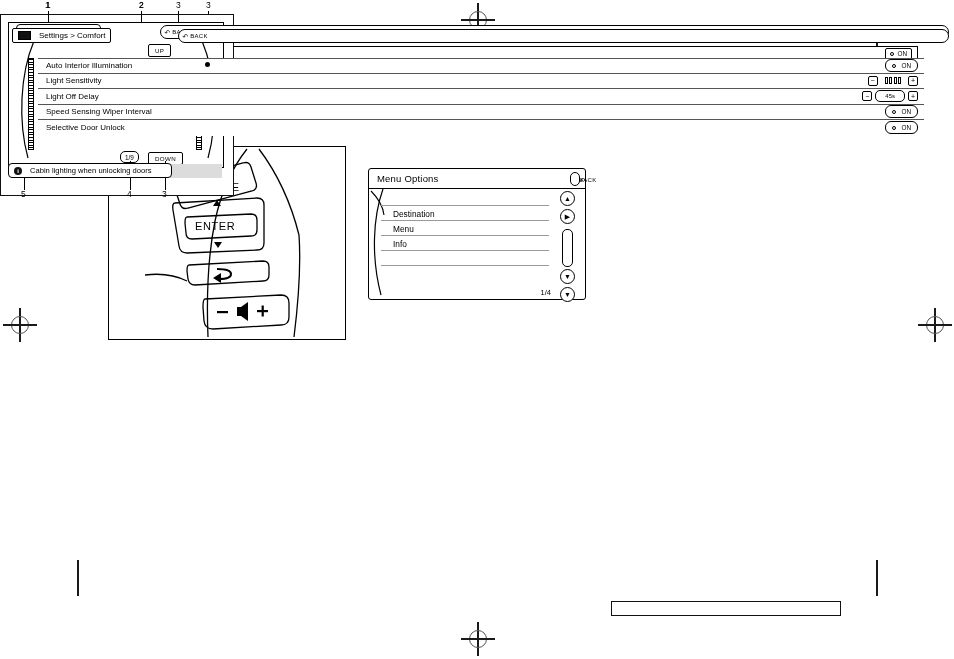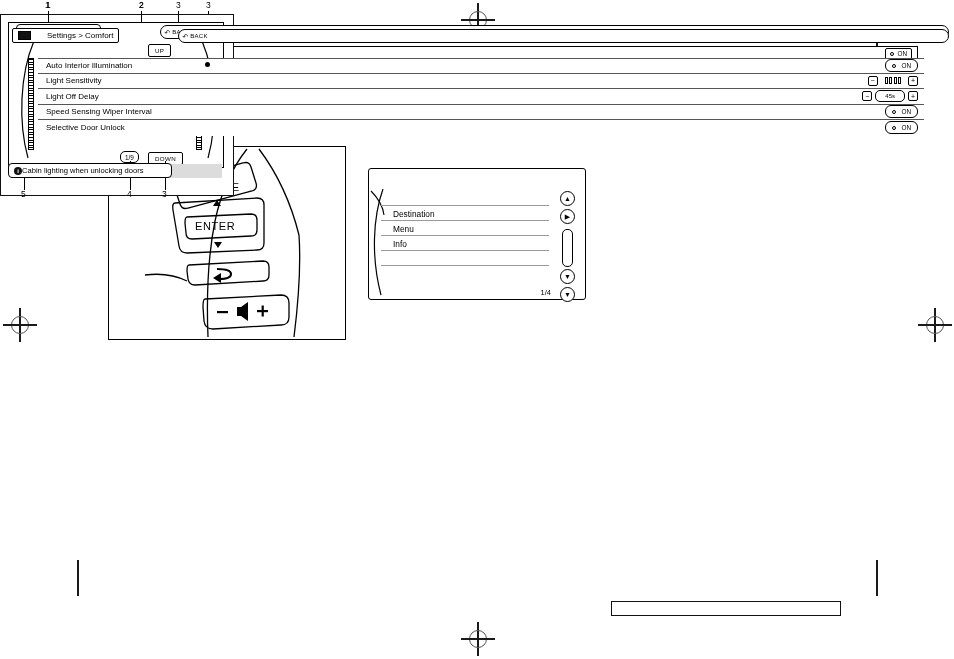--- a/index.html
+++ b/index.html
@@ -142,20 +142,27 @@
         <polygon points="132,160 139,155 139,174 132,169"></polygon>
       </g>
     <g fill="#000">
         <rect x="148" y="163" width="11" height="2.2"></rect>
         <rect x="152.6" y="158.5" width="2.2" height="11"></rect>
       </g>
   </svg>
 </div>
 
 <div class="panel p2">
+  <div class="hdr">
+    <span class="scr-title">Menu Options</span>
+    <div class="backbtn">
+      <span class="ar">↷</span>
+      <span>BACK</span>
+    </div>
+  </div>
 
   <svg class="curve" width="16" height="110" viewBox="0 0 16 110">
     <path d="M14 2 C4 30 2 70 12 108" fill="none" stroke="#000" stroke-width="1.2"></path>
     <path d="M2 4 C10 12 14 20 15 28" fill="none" stroke="#000" stroke-width="1.1"></path>
   </svg>
 
   <div class="listwrap">
     <div class="lrow"></div>
     <div class="lrow">
         <span>Destination</span>
@@ -283,21 +290,21 @@
 
   <span class="callnum" style="left:46px;top:0;">1</span>
   <div class="lead" style="left:48px;top:11px;height:21px;"></div>
   <span class="callnum" style="left:139px;top:0;">2</span>
   <div class="lead" style="left:141px;top:11px;height:41px;"></div>
   <span class="callnum" style="left:176px;top:0;">3</span>
   <div class="lead" style="left:178px;top:11px;height:34px;"></div>
 
   <div class="panel" style="left:8px;top:22px;width:216px;height:146px;border-width:1.2px;"></div>
 
-  <div class="abs" style="left:12px;top:28px;height:13px;border:1.3px solid #000;border-radius:2px;display:flex;align-items:center;gap:16px;padding:0 5px;background:#fff;z-index:5;">
+  <div class="abs" style="left:12px;top:28px;height:13px;border:1.3px solid #000;border-radius:2px;display:flex;align-items:center;gap:8px;padding:0 5px;background:#fff;z-index:5;">
     <span class="kbicon" style="position:relative;"></span>
     <span style="font-size:8px;">Settings &gt; Comfort</span>
   </div>
   <div class="backbtn" style="left:178px;top:29px;z-index:5;">
     <span class="ar">↷</span>
     <span>BACK</span>
   </div>
 
   <div class="updn" style="left:148px;top:44px;">
     <span>UP</span>
@@ -372,21 +379,21 @@
       <span class="dot"></span>
       <span>ON</span>
     </div>
   </div>
 
   <div class="pgbadge" style="left:120px;top:151px;">
     <span>1/9</span>
   </div>
 
   <div class="greyband" style="left:10px;top:164px;width:212px;height:14px;"></div>
-  <div class="tipbar" style="left:8px;top:163px;width:152px;gap:0;">
+  <div class="tipbar" style="left:8px;top:163px;width:152px;gap:8px;">
     <span class="infodot">i</span>
     <span>Cabin lighting when unlocking doors</span>
   </div>
 
   <div class="lead" style="left:24px;top:176px;height:14px;"></div>
   <span class="callnum" style="left:21px;top:163px;top:189px;">5</span>
   <div class="lead" style="left:130px;top:161px;height:29px;"></div>
   <span class="callnum" style="left:127px;top:189px;">4</span>
   <div class="lead" style="left:165px;top:161px;height:29px;"></div>
   <span class="callnum" style="left:162px;top:189px;">3</span>

